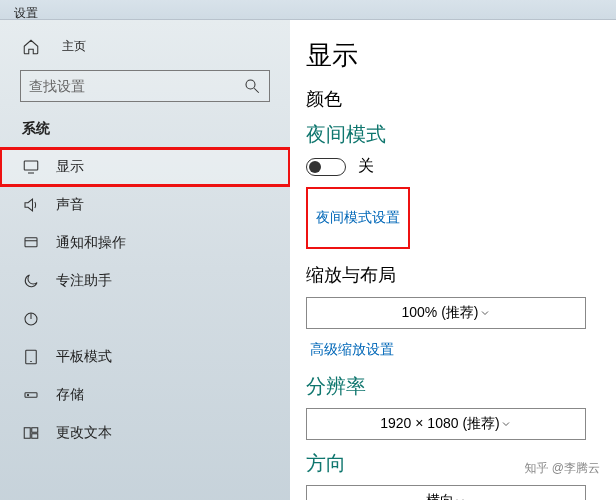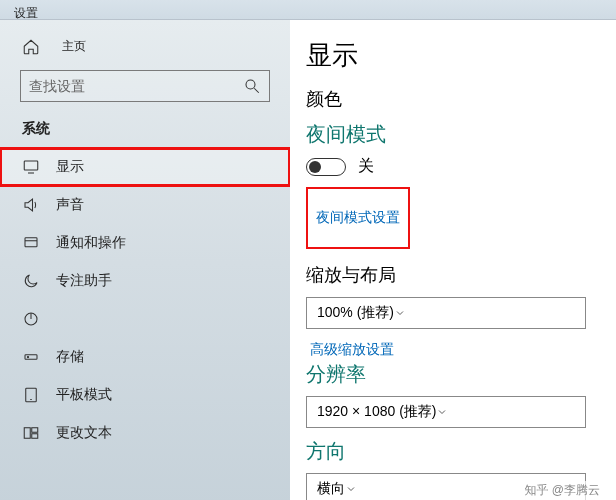--- a/index.html
+++ b/index.html
@@ -19,23 +19,23 @@
 .icon svg { width:18px; height:18px; stroke:#333; stroke-width:1.4; fill:none; }
 .main { flex:1; padding: 18px 16px 0 16px; background:#fff; overflow:hidden; }
 .main h1 { font-size: 26px; font-weight: 400; margin-bottom: 14px; }
 .main h2 { font-size: 18px; font-weight: 400; margin: 14px 0 10px 0; }
 .sub-label { font-size: 20px; color: #0f766e; margin-bottom: 8px; }
 .toggle-row { display:flex; align-items:center; gap:12px; margin-bottom:10px; }
 .toggle { width:40px; height:18px; border:1.5px solid #333; border-radius:10px; position:relative; }
 .toggle::after { content:""; position:absolute; left:2px; top:2px; width:12px; height:12px; border-radius:50%; background:#333; }
 .link { color:#0067b8; font-size:14px; display:inline-block; padding:2px 4px; cursor:pointer; }
 .link.boxed { border:2.5px solid #e11; padding:20px 8px; }
-.dropdown { width:280px; height:32px; border:1.5px solid #888; display:flex; align-items:center; justify-content:flex-start; padding:0 10px; font-size:14px; margin-bottom:10px; cursor:pointer; }
+.dropdown { width:280px; height:32px; border:1.5px solid #888; display:flex; align-items:center; justify-content:center; padding:0 10px; font-size:14px; margin-bottom:10px; cursor:pointer; }
 .chev { width:12px; height:12px; }
-.watermark { position:absolute; right:12px; bottom:0; font-size:12px; color:#888; background:rgba(255,255,255,0.7); padding:1px 4px; }
+.watermark { position:absolute; right:12px; bottom:22px; font-size:12px; color:#888; background:rgba(255,255,255,0.7); padding:1px 4px; }
 </style>
 </head>
 <body>
 
 <div class="titlebar">
   <span>设置</span>
 </div>
 
 <div class="content">
 
@@ -100,34 +100,34 @@
       <span class="icon">
           <svg viewBox="0 0 24 24">
             <circle cx="12" cy="12" r="8"></circle>
             <line x1="12" y1="4" x2="12" y2="12"></line>
           </svg>
         </span>
     </div>
     <div class="nav-item">
       <span class="icon">
           <svg viewBox="0 0 24 24">
+            <rect x="5" y="3" width="14" height="18" rx="1"></rect>
+            <line x1="11" y1="18" x2="13" y2="18"></line>
+          </svg>
+        </span>
+      <span>平板模式</span>
+    </div>
+    <div class="nav-item">
+      <span class="icon">
+          <svg viewBox="0 0 24 24">
             <rect x="4" y="9" width="16" height="6" rx="1"></rect>
             <circle cx="8" cy="12" r="0.8" fill="#333"></circle>
           </svg>
         </span>
       <span>存储</span>
-    </div>
-    <div class="nav-item">
-      <span class="icon">
-          <svg viewBox="0 0 24 24">
-            <rect x="5" y="3" width="14" height="18" rx="1"></rect>
-            <line x1="11" y1="18" x2="13" y2="18"></line>
-          </svg>
-        </span>
-      <span>平板模式</span>
     </div>
     <div class="nav-item">
       <span class="icon">
           <svg viewBox="0 0 24 24">
             <rect x="3" y="5" width="8" height="14"></rect>
             <rect x="13" y="5" width="8" height="6"></rect>
             <rect x="13" y="13" width="8" height="6"></rect>
           </svg>
         </span>
       <span>更改文本</span>
@@ -149,21 +149,21 @@
     <h2>缩放与布局</h2>
 
     <div class="dropdown">
       <span>100% (推荐)</span>
       <svg class="chev" viewBox="0 0 24 24">
           <path d="M6 9l6 6 6-6" stroke="#333" stroke-width="1.6" fill="none"></path>
         </svg>
     </div>
     <span class="link">高级缩放设置</span>
 
-    <div class="sub-label" style="">分辨率</div>
+    <div class="sub-label" style="margin-top:12px">分辨率</div>
     <div class="dropdown">
       <span>1920 × 1080 (推荐)</span>
       <svg class="chev" viewBox="0 0 24 24">
           <path d="M6 9l6 6 6-6" stroke="#333" stroke-width="1.6" fill="none"></path>
         </svg>
     </div>
 
     <div class="sub-label">方向</div>
     <div class="dropdown" style="margin-bottom:0">
       <span>横向</span>

